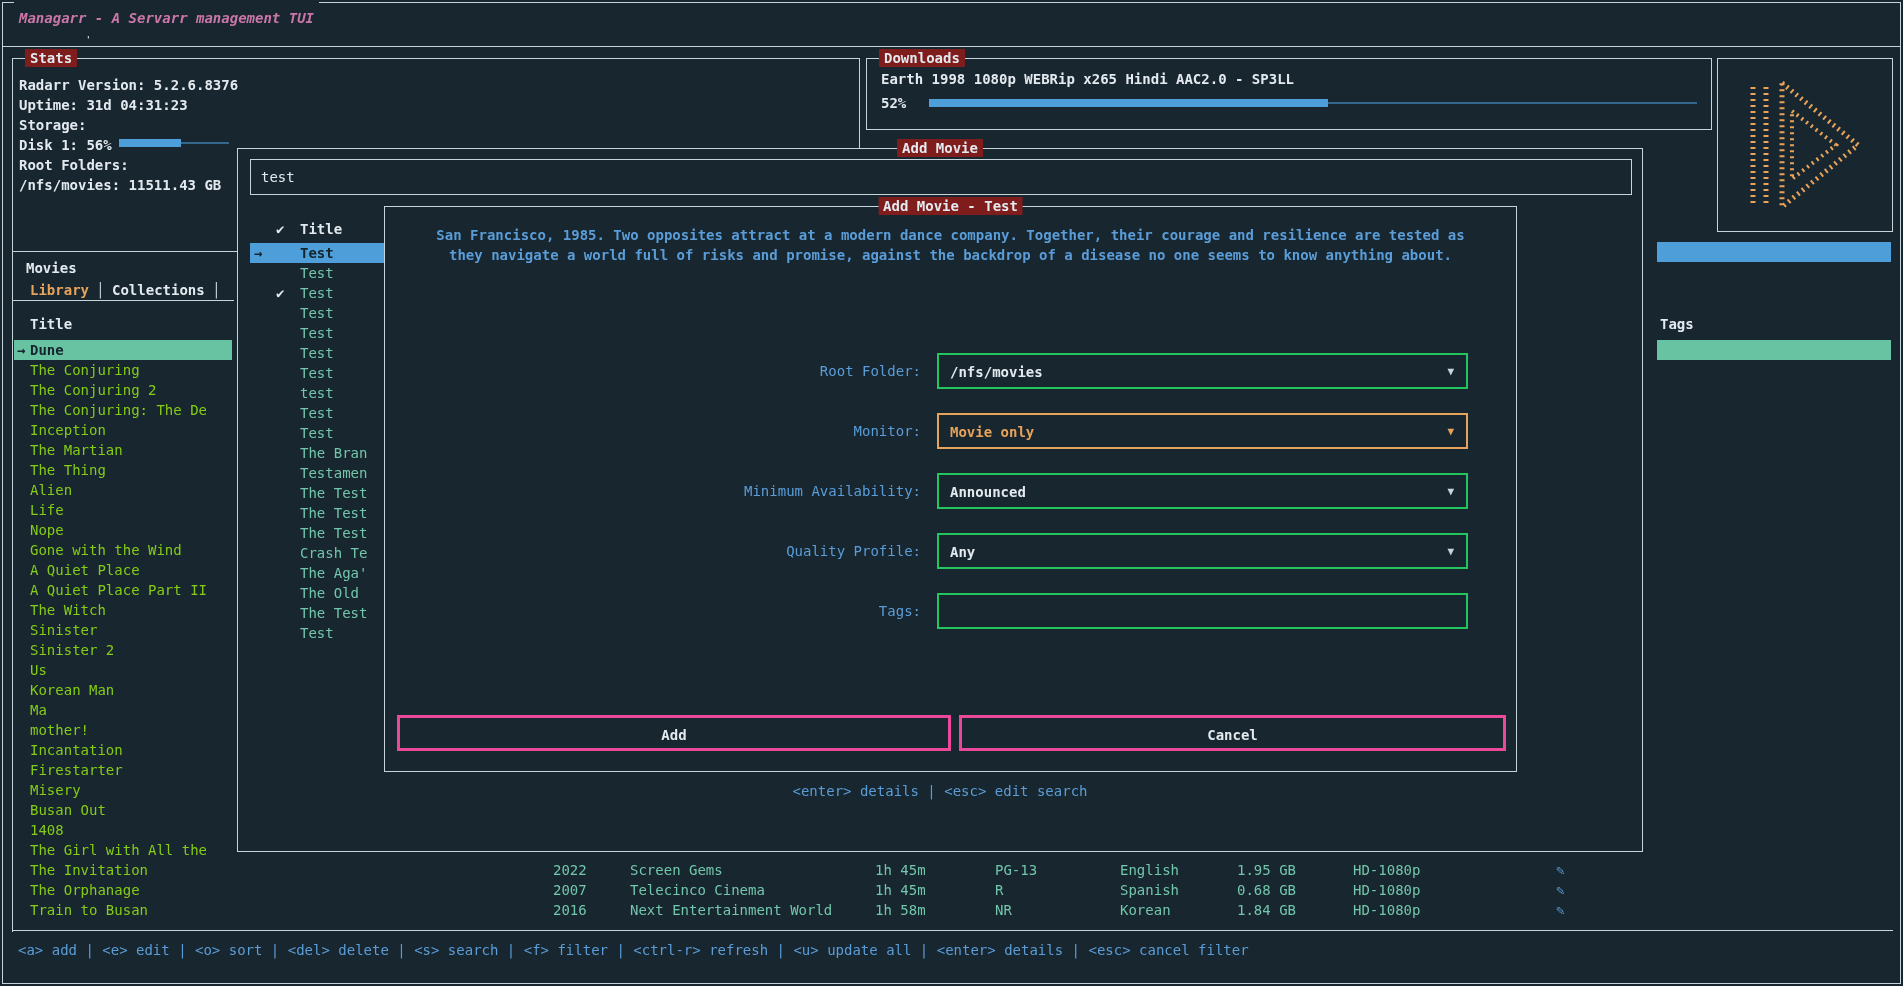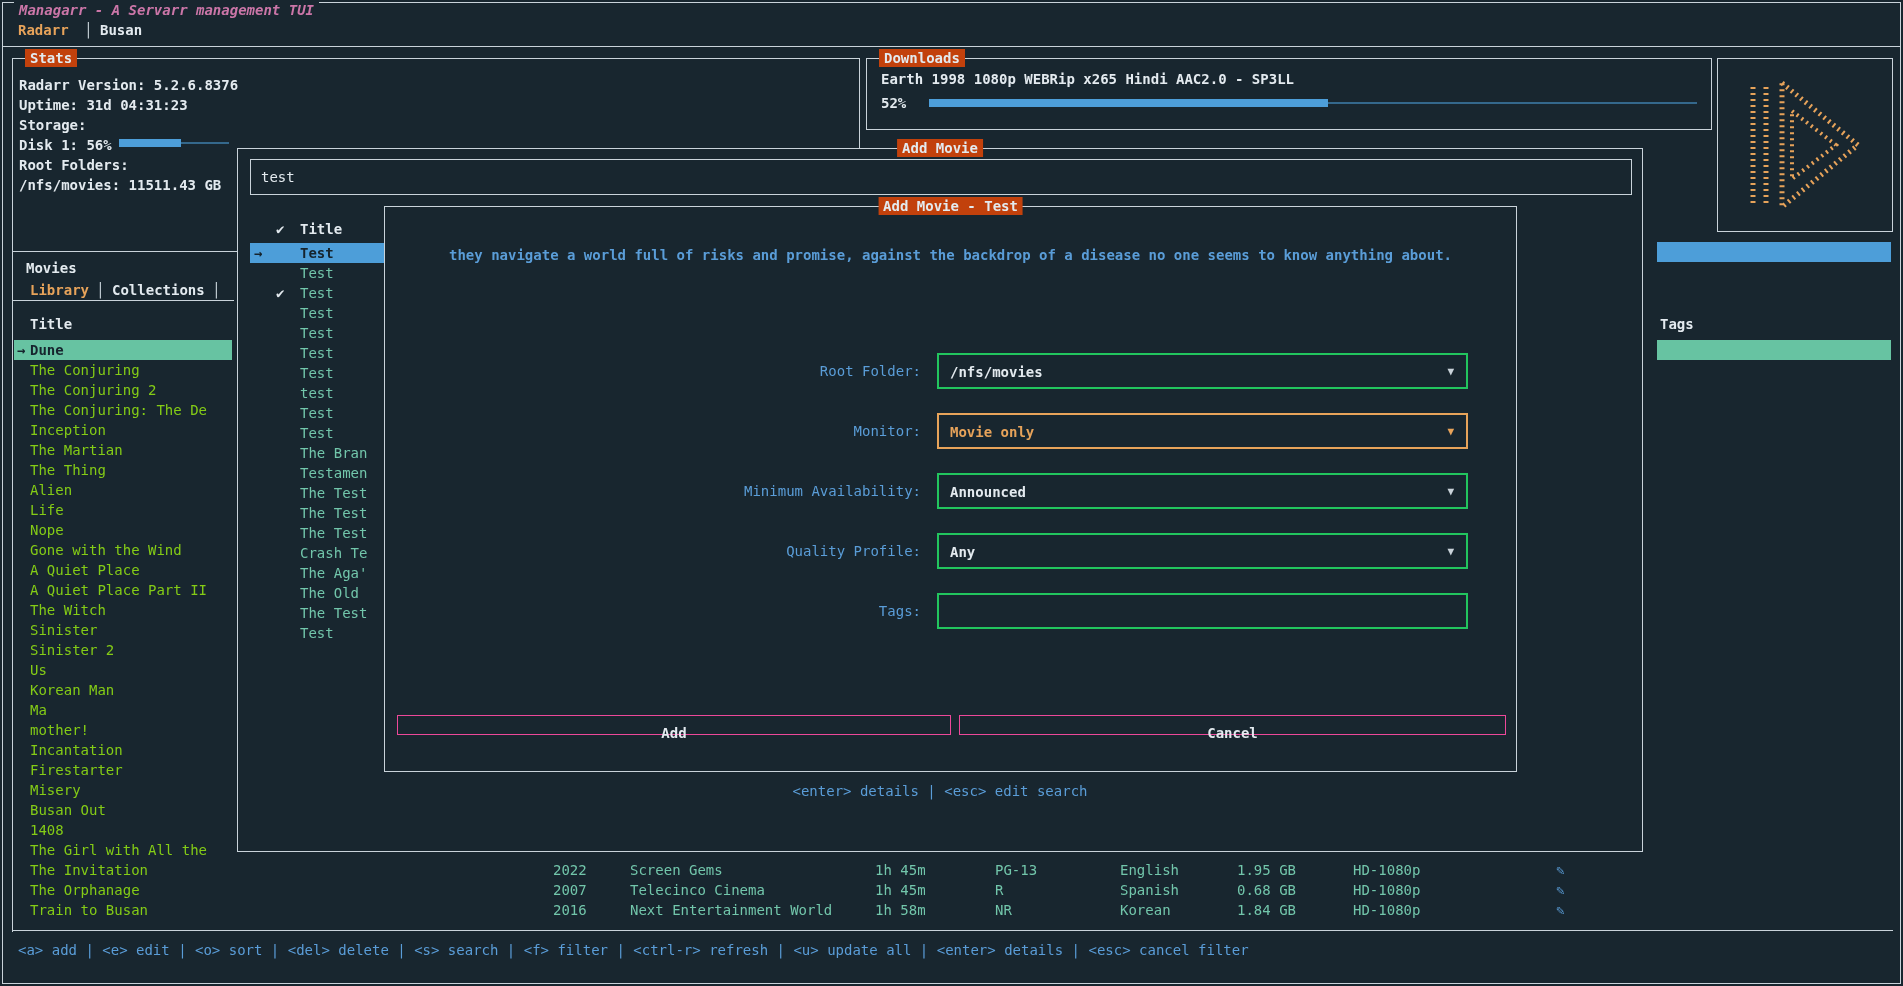--- a/index.html
+++ b/index.html
@@ -6,23 +6,23 @@
 html,body{background:#0c141a}
 .screen{position:relative;width:1903px;height:986px;background:#18262f;font-family:"DejaVu Sans Mono",monospace;font-size:14px;line-height:20px;color:#e3eaef;overflow:hidden}
 .abs{position:absolute}
 .frame{position:absolute;inset:2px;border:1px solid #c9d3da;pointer-events:none;z-index:4}
 .bold{font-weight:bold}
 .italic{font-style:italic}
 .blue{color:#5a9dd8}
 .orange{color:#e7a35a}
 .magenta{color:#cb76a8}
 .nw{white-space:nowrap}
-.mask{background:#18262f;padding:0 5px;z-index:5}
+.mask{background:#18262f;padding:8px 5px;z-index:5}
 .panel{position:absolute;border:1px solid #c9d3da}
-.panel-title{position:absolute;top:-10px;left:12px;line-height:18px;background:#c2410c;padding:0 5px;font-weight:bold;color:#e3eaef;white-space:nowrap}
+.panel-title{position:absolute;top:-10px;left:12px;line-height:18px;background:#7f1d1d;padding:0 5px;font-weight:bold;color:#e3eaef;white-space:nowrap}
 .center-title{left:50%;transform:translateX(-50%)}
 .bar{position:absolute}
 .bar .track{position:absolute;left:0;right:0;top:3px;height:2px;background:rgba(77,158,217,.55)}
 .bar .fill{position:absolute;left:0;top:0;height:100%;background:#4d9ed9}
 .hline{position:absolute;border-top:1px solid #c9d3da}
 .vline{position:absolute;border-left:1px solid #c9d3da;width:0}
 .lib-row{height:20px;line-height:20px;padding-left:16px;position:relative;color:#84cc16;white-space:nowrap;overflow:hidden}
 .lib-row.selected{background:#67c3a2;color:#16242d;font-weight:bold}
 .lib-row .arrow{position:absolute;left:3px}
 .s-row{height:20px;line-height:20px;position:relative;color:#72c6ab;white-space:nowrap}
@@ -31,21 +31,21 @@
 .s-row .chk{position:absolute;left:26px;color:#e3eaef}
 .s-row .ttl{position:absolute;left:50px}
 .popup{z-index:5;background:#18262f}
 .modal{z-index:6;background:#18262f}
 .field-label{position:absolute;left:0;width:536px;text-align:right;color:#5a9dd8}
 .field-box{position:absolute;left:552px;width:531px;height:36px;border:2px solid #22c55e}
 .field-box .value{position:absolute;left:11px;top:0;line-height:34px;font-weight:bold;white-space:nowrap;color:#e3eaef}
 .field-box .dd{position:absolute;right:12px;top:0;line-height:34px;font-size:11px;color:#c9d3da}
 .field-box.highlight{border-color:#e7a35a}
 .field-box.highlight .value,.field-box.highlight .dd{color:#e7a35a}
-.btn{position:absolute;height:20px;border:1px solid #ec4899;text-align:center;line-height:34px;font-weight:bold;color:#e3eaef}
+.btn{position:absolute;height:36px;border:3px solid #ec4899;text-align:center;line-height:34px;font-weight:bold;color:#e3eaef}
 .drow{position:absolute;height:20px;color:#72c6ab;white-space:nowrap;width:1120px}
 .drow span{position:absolute}
 .c-year{left:0}.c-studio{left:77px}.c-runtime{left:322px}.c-rating{left:442px}.c-lang{left:567px}.c-size{left:684px}.c-qual{left:800px}
 .c-edit{left:1003px;color:#5a9dd8}
 </style>
 </head>
 <body>
 
 <div class="screen">
   <div class="frame"></div>
@@ -238,20 +238,21 @@
       <div class="s-row">
           <span class="ttl">Test</span>
         </div>
     </div>
 
     <div class="abs blue nw" style="left:0;top:632px;width:100%;text-align:center">&lt;enter&gt; details | &lt;esc&gt; edit search</div>
   </div>
 
   <div class="panel modal" style="left:384px;top:206px;width:1133px;height:566px">
     <div class="panel-title center-title">Add Movie - Test</div>
+    <div class="abs blue bold nw" style="left:0;top:18px;width:100%;text-align:center">San Francisco, 1985. Two opposites attract at a modern dance company. Together, their courage and resilience are tested as</div>
     <div class="abs blue bold nw" style="left:0;top:38px;width:100%;text-align:center">they navigate a world full of risks and promise, against the backdrop of a disease no one seems to know anything about.</div>
 
     <div class="field-label" style="top:154px">Root Folder:</div>
     <div class="field-box" style="top:146px">
       <span class="value">/nfs/movies</span>
       <span class="dd">▼</span>
     </div>
 
     <div class="field-label" style="top:214px">Monitor:</div>
     <div class="field-box highlight" style="top:206px">

